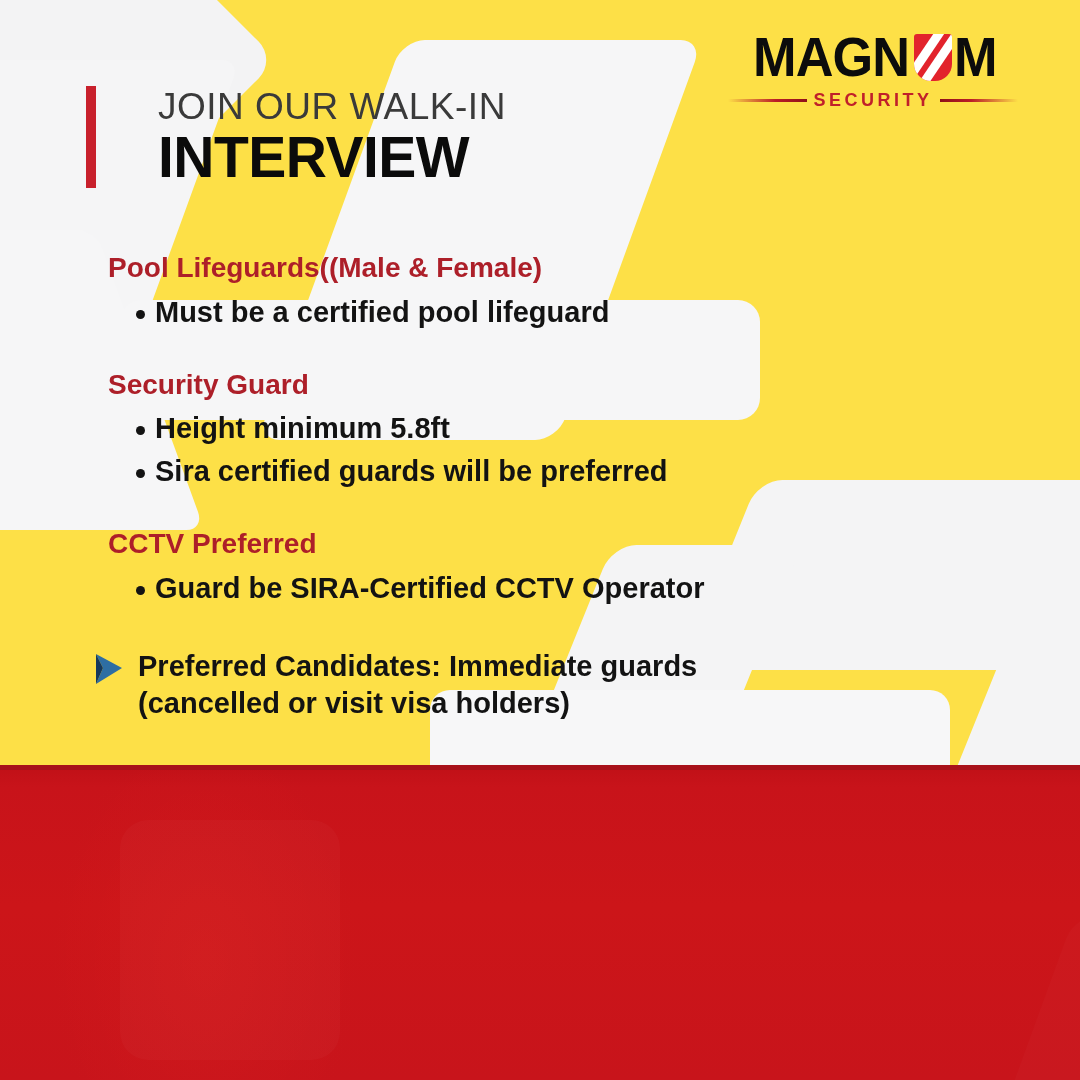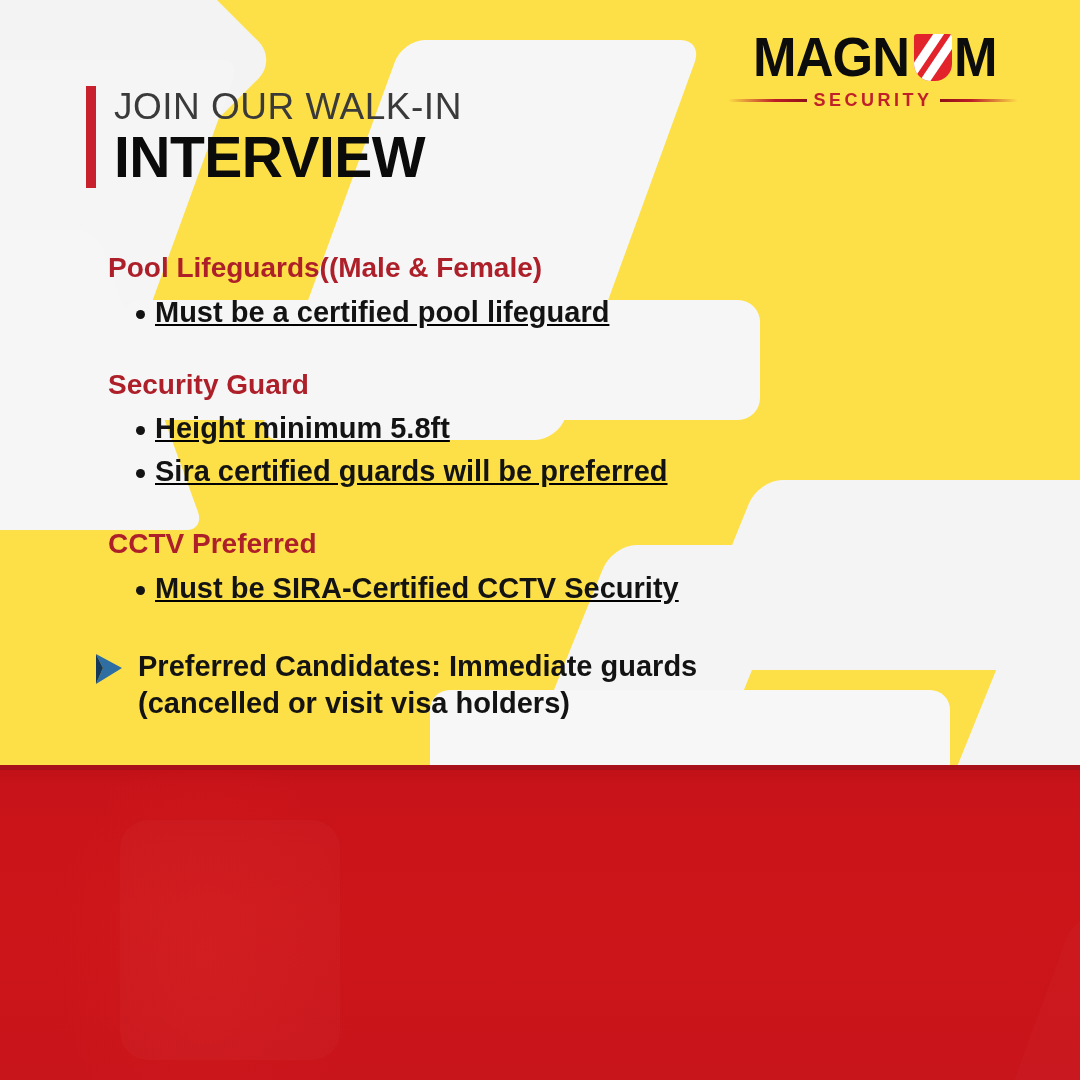--- a/index.html
+++ b/index.html
@@ -163,21 +163,21 @@
     left: 86px;
     display: flex;
     align-items: stretch;
   }
   .headline-bar {
     width: 10px;
     background: #c8202c;
     margin-right: 18px;
     flex: none;
   }
-  .headline-text { padding-top: 2px; }
+  .headline-text { padding-top: 2px; margin-left: 44px; }
   .headline-small {
     font-family: "Liberation Sans", sans-serif;
     font-size: 37px;
     font-weight: normal;
     letter-spacing: 0.5px;
     color: #3a3a3a;
     line-height: 1.02;
     white-space: nowrap;
   }
   .headline-big {
@@ -206,21 +206,20 @@
     font-weight: bold;
     color: #ad1f29;
     line-height: 1.2;
     margin: 0 0 6px 0;
     white-space: nowrap;
   }
   .job-list {
     margin: 0;
     padding: 0;
     list-style: none;
-    text-decoration: underline;
   }
   .job-list li {
     position: relative;
     font-family: "Liberation Sans", sans-serif;
     font-size: 29px;
     font-weight: bold;
     color: #131313;
     line-height: 1.48;
     padding-left: 47px;
     white-space: nowrap;
@@ -346,21 +345,21 @@
       <h2 class="job-title">Security Guard</h2>
       <ul class="job-list">
         <li>Height minimum 5.8ft</li>
         <li>Sira certified guards will be preferred</li>
       </ul>
     </div>
 
     <div class="job">
       <h2 class="job-title">CCTV Preferred</h2>
       <ul class="job-list">
-        <li>Must be SIRA-Certified CCTV Security</li>
+        <li>Guard be SIRA-Certified CCTV Operator</li>
       </ul>
     </div>
 
   </div>
 
   <div class="note">
     <svg class="note-arrow" viewBox="0 0 30 34">
       <polygon points="2,2 28,16 2,32 9,16" fill="#2e6ea3"></polygon>
       <polygon points="2,2 9,16 2,32" fill="#14385c"></polygon>
     </svg>

